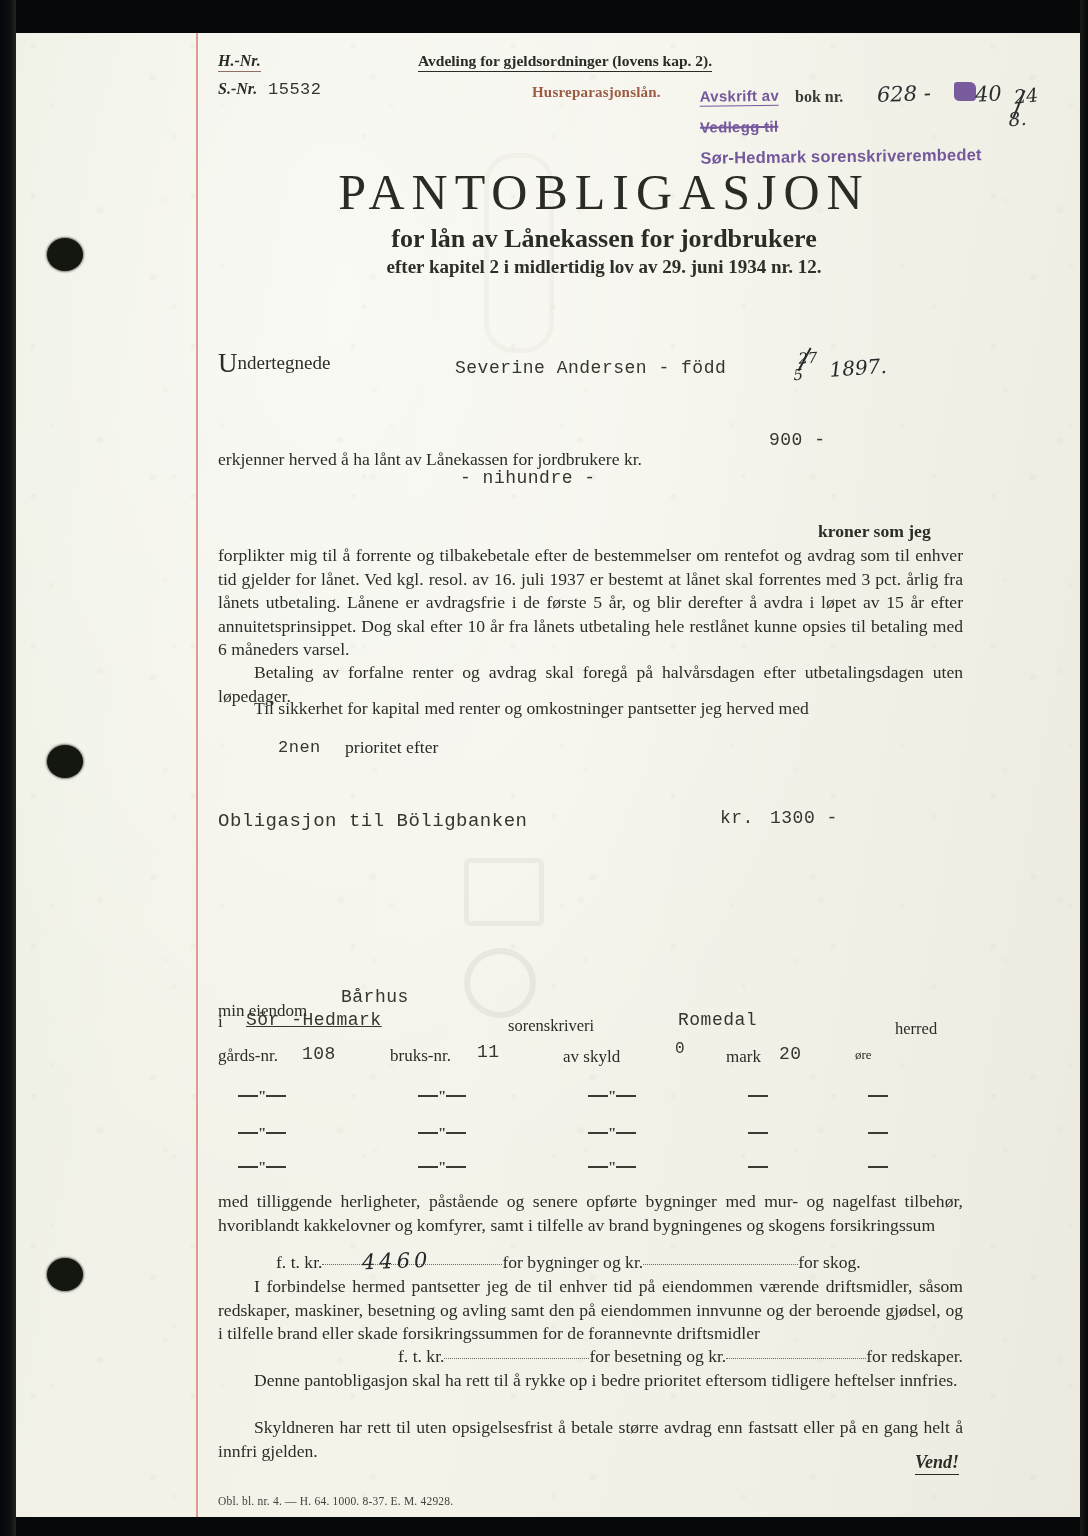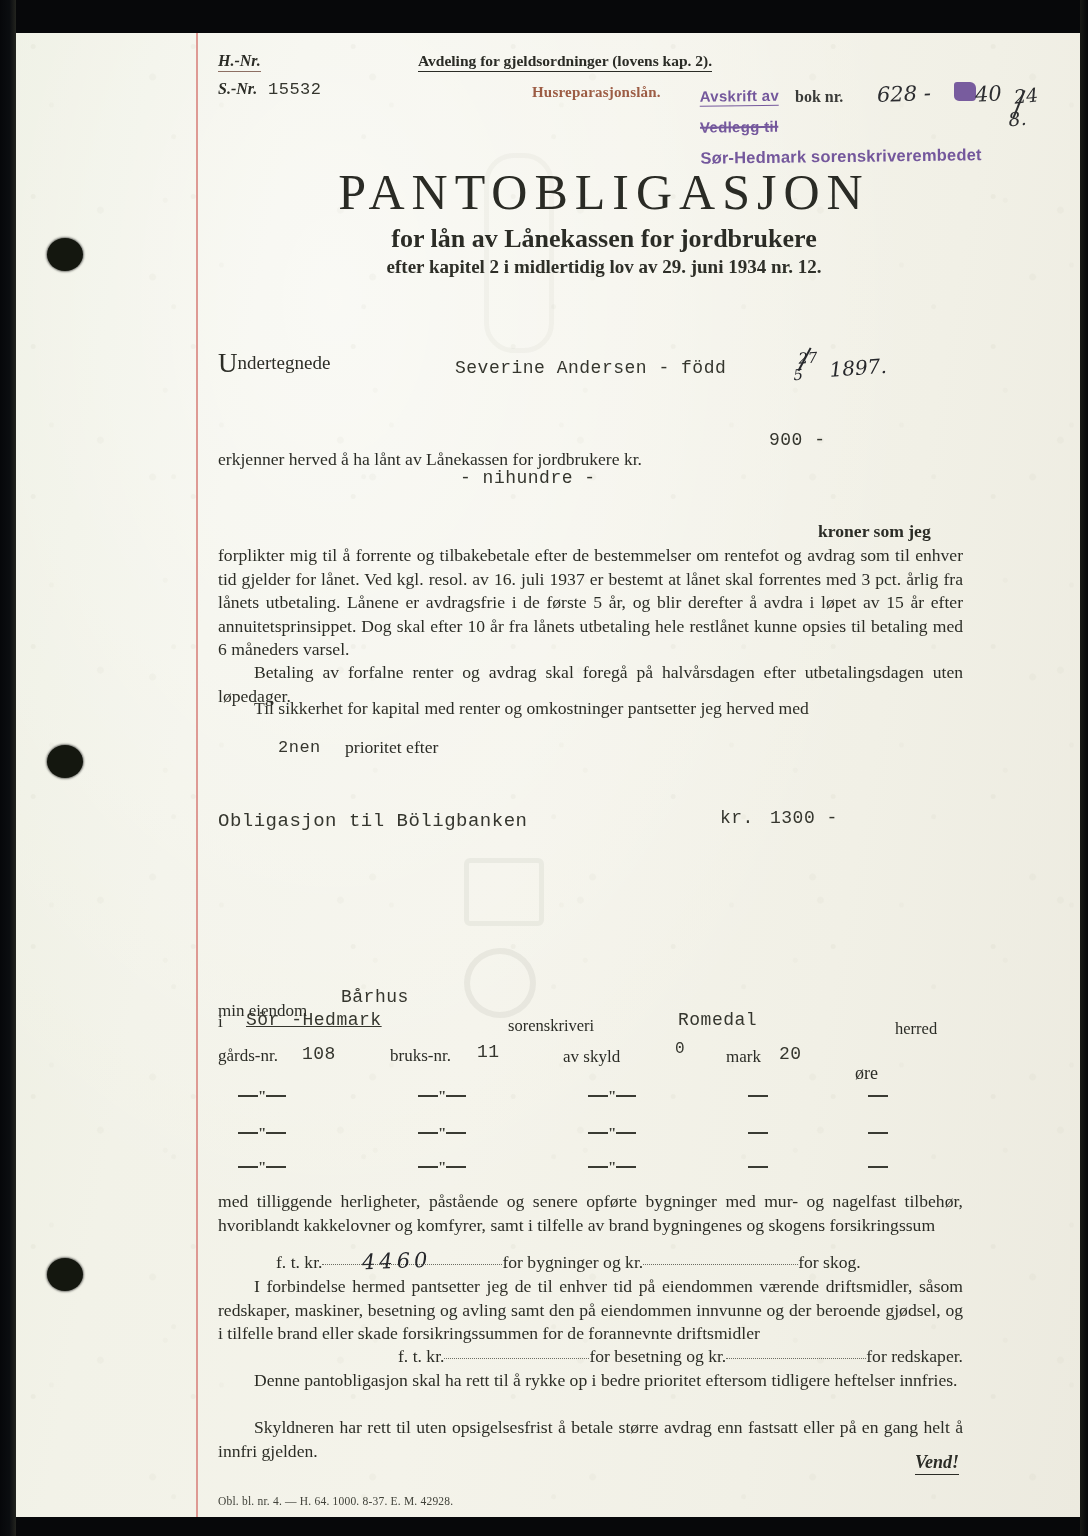--- a/index.html
+++ b/index.html
@@ -437,21 +437,21 @@
   <div class="txt" style="left:895px; top:1019px; font-size:16.5px;">herred</div>
 
   <div class="txt" style="left:218px; top:1046px; font-size:17px;">gårds-nr.</div>
   <div class="txt typed" style="left:302px; top:1044px; font-size:18px;">108</div>
   <div class="txt" style="left:390px; top:1046px; font-size:17px;">bruks-nr.</div>
   <div class="txt typed" style="left:477px; top:1042px; font-size:18px;">11</div>
   <div class="txt" style="left:563px; top:1047px; font-size:17px;">av skyld</div>
   <div class="txt typed" style="left:675px; top:1040px; font-size:16px;">0</div>
   <div class="txt" style="left:726px; top:1047px; font-size:17px;">mark</div>
   <div class="txt typed" style="left:779px; top:1044px; font-size:18px;">20</div>
-  <div class="txt" style="left:855px; top:1047px; font-size:18px;margin-top:16px;">øre</div>
+  <div class="txt" style="left:855px; top:1047px; font-size:13px;">øre</div>
 
   <div class="ditto-row" style="top:1087px;">
     <span class="ditto-cell" style="left:20px;">
       <span class="dash"></span><span class="dq">"</span><span class="dash"></span></span>
     <span class="ditto-cell" style="left:200px;">
       <span class="dash"></span><span class="dq">"</span><span class="dash"></span></span>
     <span class="ditto-cell" style="left:370px;">
       <span class="dash"></span><span class="dq">"</span><span class="dash"></span></span>
     <span class="ditto-cell" style="left:530px;"><span class="dash"></span></span>
     <span class="ditto-cell" style="left:650px;"><span class="dash"></span></span>

